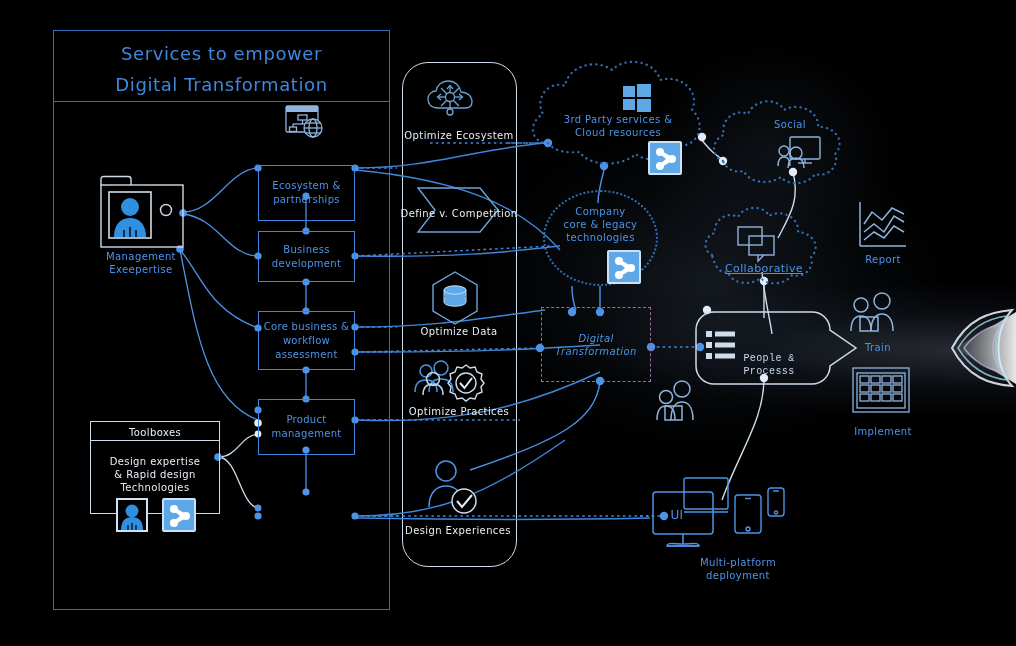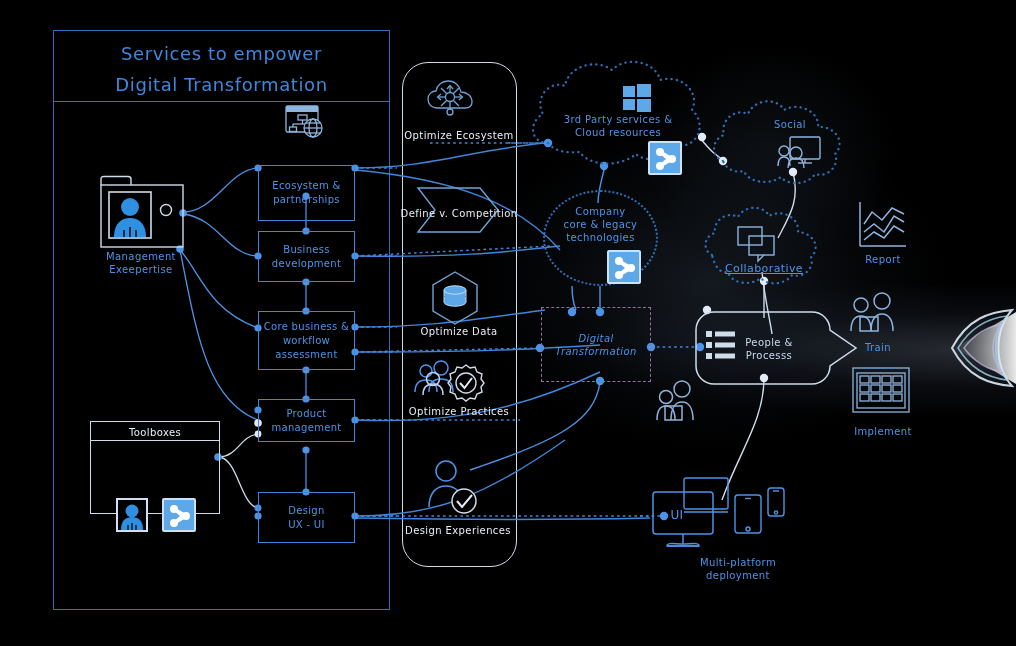--- a/index.html
+++ b/index.html
@@ -287,27 +287,23 @@
   </div>
   <div class="box" style="left:258px; top:231px; width:97px; height:51px;">
     <span>Business
 development</span>
   </div>
   <div class="box" style="left:258px; top:311px; width:97px; height:59px;">
     <span>Core business &amp;
 workflow
 assessment</span>
   </div>
-  <div class="box" style="left:258px; top:399px; width:97px; height:43px;">
+  <div class="box" style="left:258px; top:399px; width:97px; height:56px;">
     <span>Product
 management</span>
-  </div>
-  <div class="box" style="left:258px; top:492px; width:97px; height:51px;">
-    <span>Design
-UX - UI</span>
   </div>
 
   <svg class="layer" style="left:0;top:0">
     <g transform="translate(286,106)" stroke="#8fb4dd" fill="none" stroke-width="1.3">
       <rect x="0" y="0" width="32" height="26" rx="1.5"></rect>
       <rect x="0" y="0" width="32" height="6" fill="#8fb4dd" stroke="none"></rect>
       <rect x="12" y="9" width="9" height="5"></rect>
       <line x1="16.5" y1="14" x2="16.5" y2="18"></line>
       <line x1="7" y1="18" x2="26" y2="18"></line>
       <line x1="7" y1="18" x2="7" y2="21"></line>
@@ -339,20 +335,23 @@
         <line x1="41" y1="55" x2="41" y2="62"></line>
       </g>
     </g>
   </svg>
   <div class="lbl" style="left:95px; top:250px; width:92px;">Management
 Exeepertise</div>
 
   <div class="frame" style="left:90px; top:421px; width:130px; height:93px; border-color:#cfdcea;"></div>
   <div class="frame" style="left:90px; top:421px; width:130px; height:20px; border-color:#cfdcea;"></div>
   <div class="lbl white" style="left:90px; top:426px; width:130px;">Toolboxes</div>
+  <div class="lbl white" style="left:92px; top:455px; width:126px;">Design expertise
+&amp; Rapid design
+Technologies</div>
 
   <div class="photo-tile" style="left:116px; top:498px; width:32px; height:34px;">
     <svg width="28" height="30" style="position:absolute;left:0;top:0">
       <g fill="#2f8fe0">
         <circle cx="14" cy="11" r="6.5"></circle>
         <path d="M3,30 C3,20 8,17 14,17 C20,17 25,20 25,30 Z"></path>
       </g>
       <g stroke="#000" stroke-width="1.2" fill="none">
         <line x1="10" y1="25" x2="10" y2="30"></line>
         <line x1="14" y1="23" x2="14" y2="30"></line>
@@ -525,21 +524,21 @@
              L696,330 C696,320 704,312 714,312 Z" fill="none" stroke="#cfdcea" stroke-width="1.5"></path>
     <g transform="translate(706,331)" fill="#cfdcea">
       <rect x="0" y="0" width="6" height="6"></rect>
         <rect x="9" y="0.5" width="20" height="5"></rect>
       <rect x="0" y="11" width="6" height="6"></rect>
         <rect x="9" y="11.5" width="20" height="5"></rect>
       <rect x="0" y="22" width="6" height="6"></rect>
         <rect x="9" y="22.5" width="20" height="5"></rect>
     </g>
   </svg>
-  <div class="lbl pale" style="left:730px; top:336px; width:78px;">People &amp;
+  <div class="lbl pale" style="left:730px; top:352px; width:78px;font-family:Liberation Mono, monospace;">People &amp;
 Processs</div>
 
   <svg class="layer">
     <g transform="translate(657,380)" stroke="#8fb4dd" fill="none" stroke-width="1.5">
       <circle cx="25" cy="9" r="8"></circle>
       <path d="M14,40 C14,27 19,22 25,22 C31,22 36,27 36,40"></path>
       <circle cx="9" cy="17" r="6.5"></circle>
       <path d="M0,40 C0,30 4,26 9,26 C14,26 18,30 18,40"></path>
       <rect x="8" y="26" width="17" height="14"></rect>
     </g>

